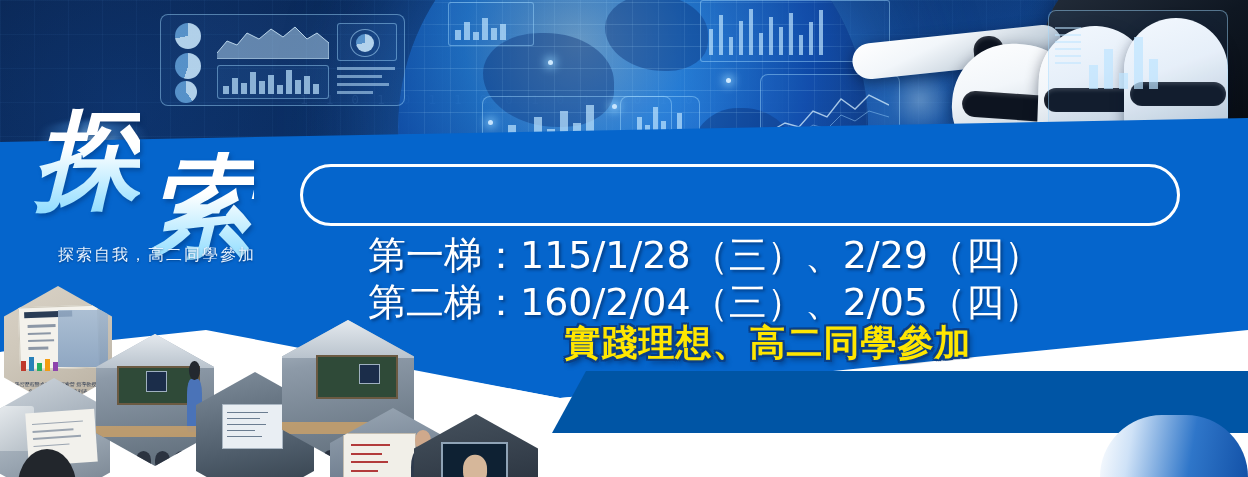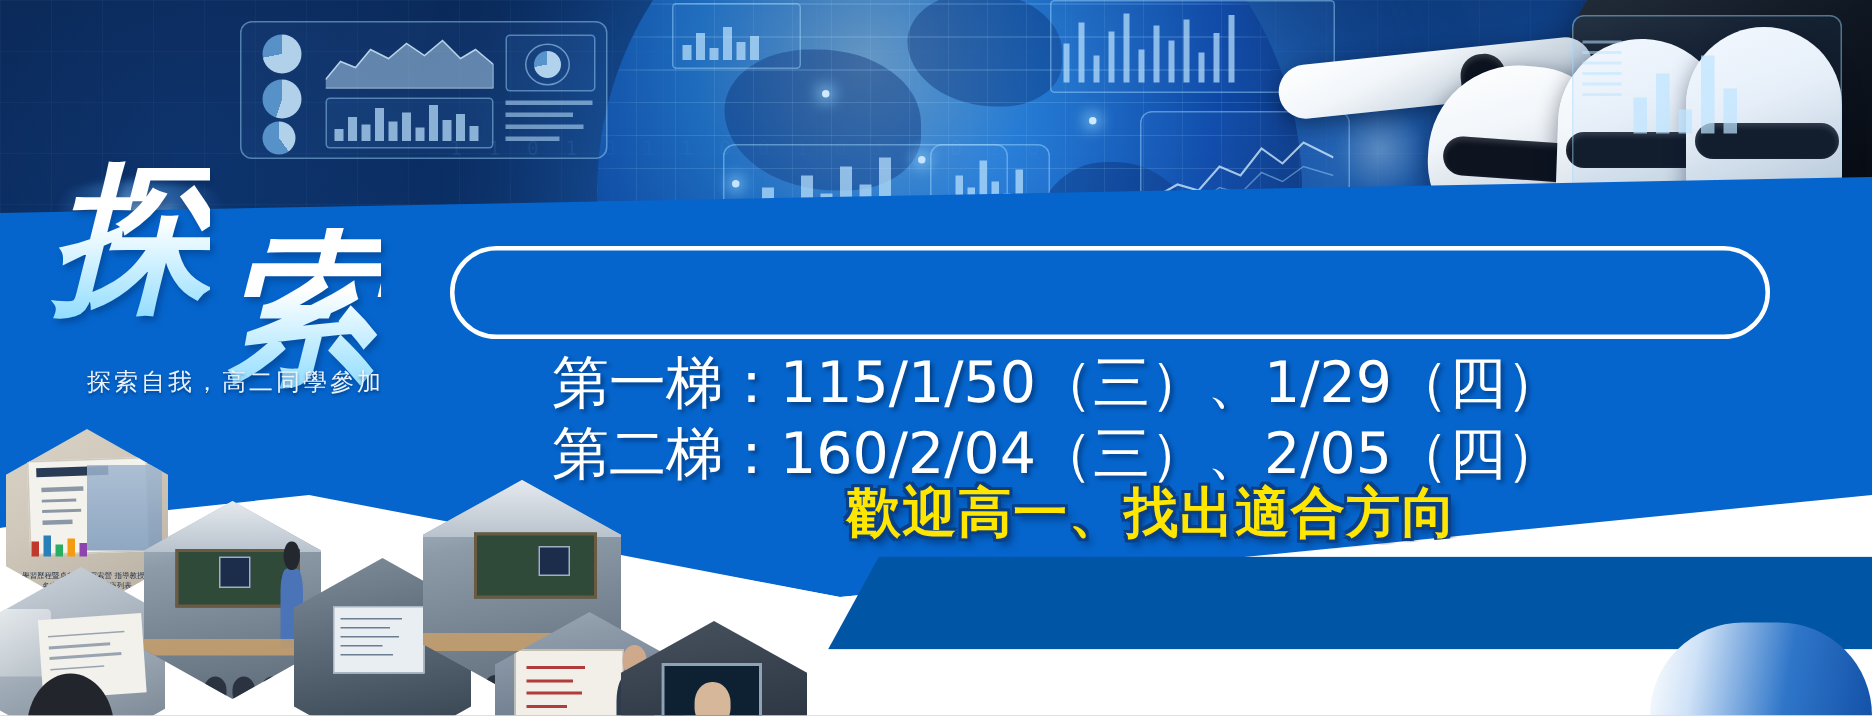--- a/index.html
+++ b/index.html
@@ -490,25 +490,25 @@
     <span class="c2">索</span>
   </div>
 
   <div class="subtitle">
     <span>探索自我，高二同學參加</span>
   </div>
 
   <div class="title-pill"></div>
 
   <div class="dates">
-    <div>第一梯：115/1/50（三）、1/29（四）</div>
+    <div>第一梯：115/1/28（三）、2/29（四）</div>
     <div>第二梯：160/2/04（三）、2/05（四）</div>
   </div>
 
-  <div class="welcome">歡迎高一、找出適合方向</div>
+  <div class="welcome">實踐理想、高二同學參加</div>
 
   <div class="white-wedge"></div>
 
   <div class="hex" style="left:4px; top:286px; width:108px; height:122px;">
     <div class="ph ph-poster">
       <div class="sheet">
         <div class="hdr"></div>
         <div class="ln" style="top:28%; width:36%;"></div>
         <div class="ln" style="top:40%; width:30%;"></div>
         <div class="ln" style="top:52%; width:34%;"></div>

